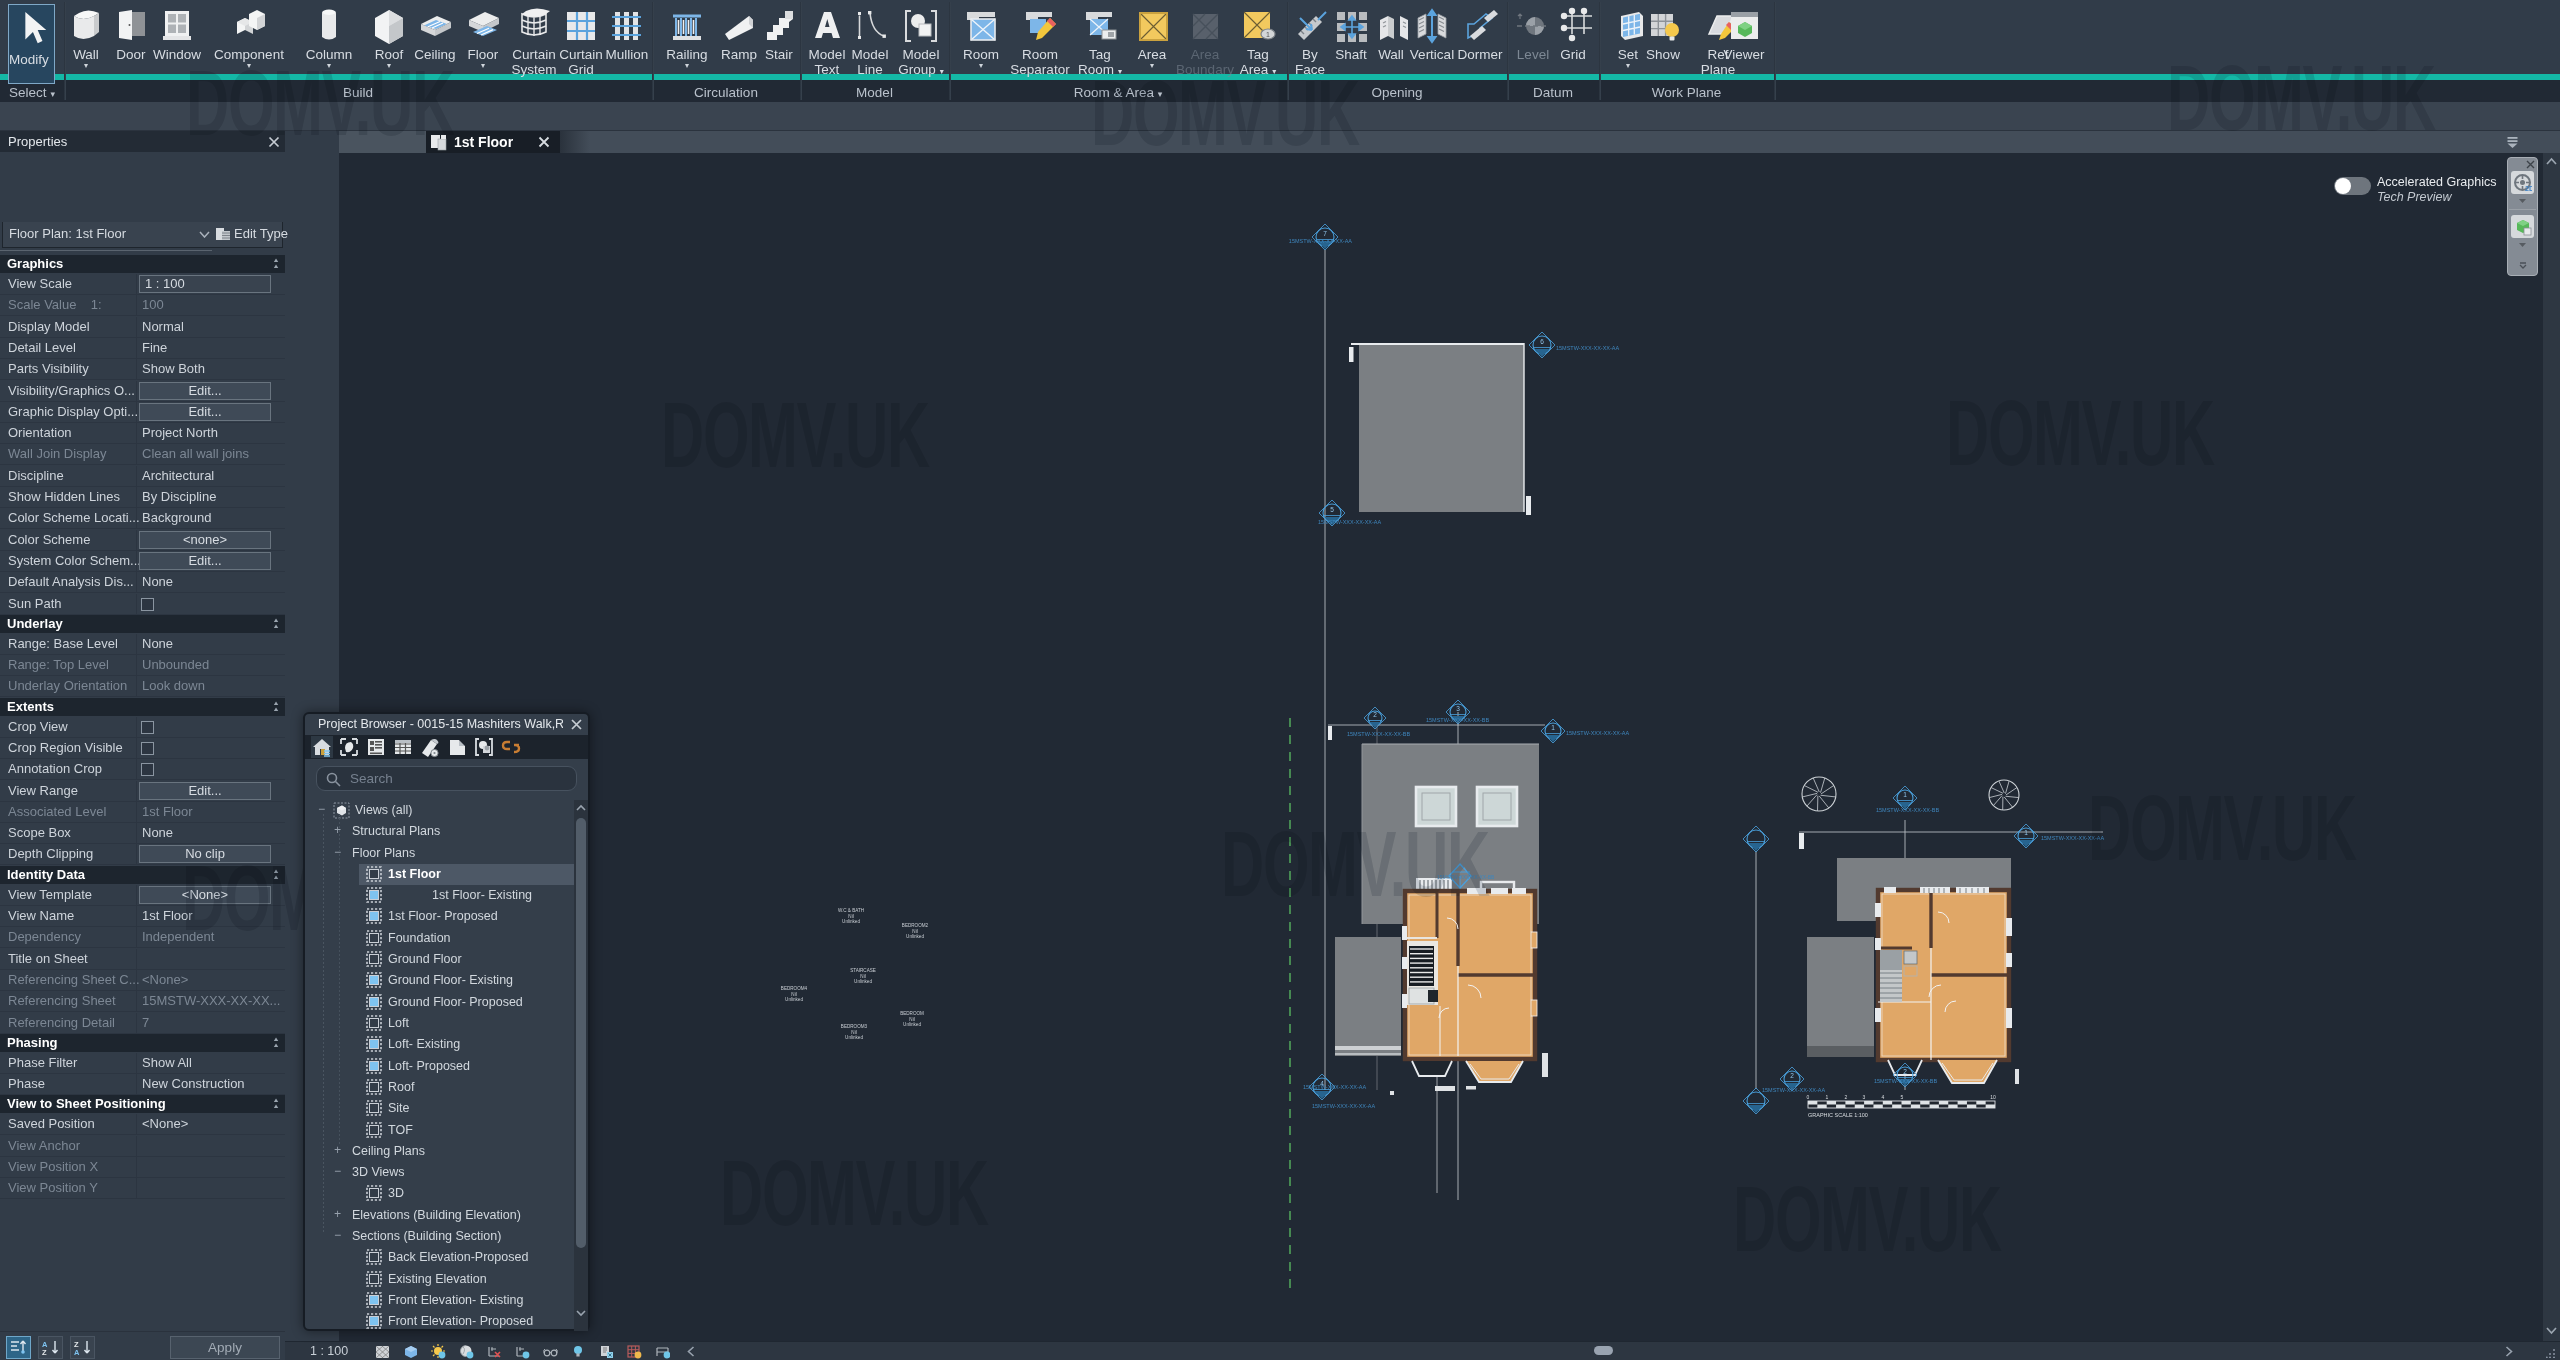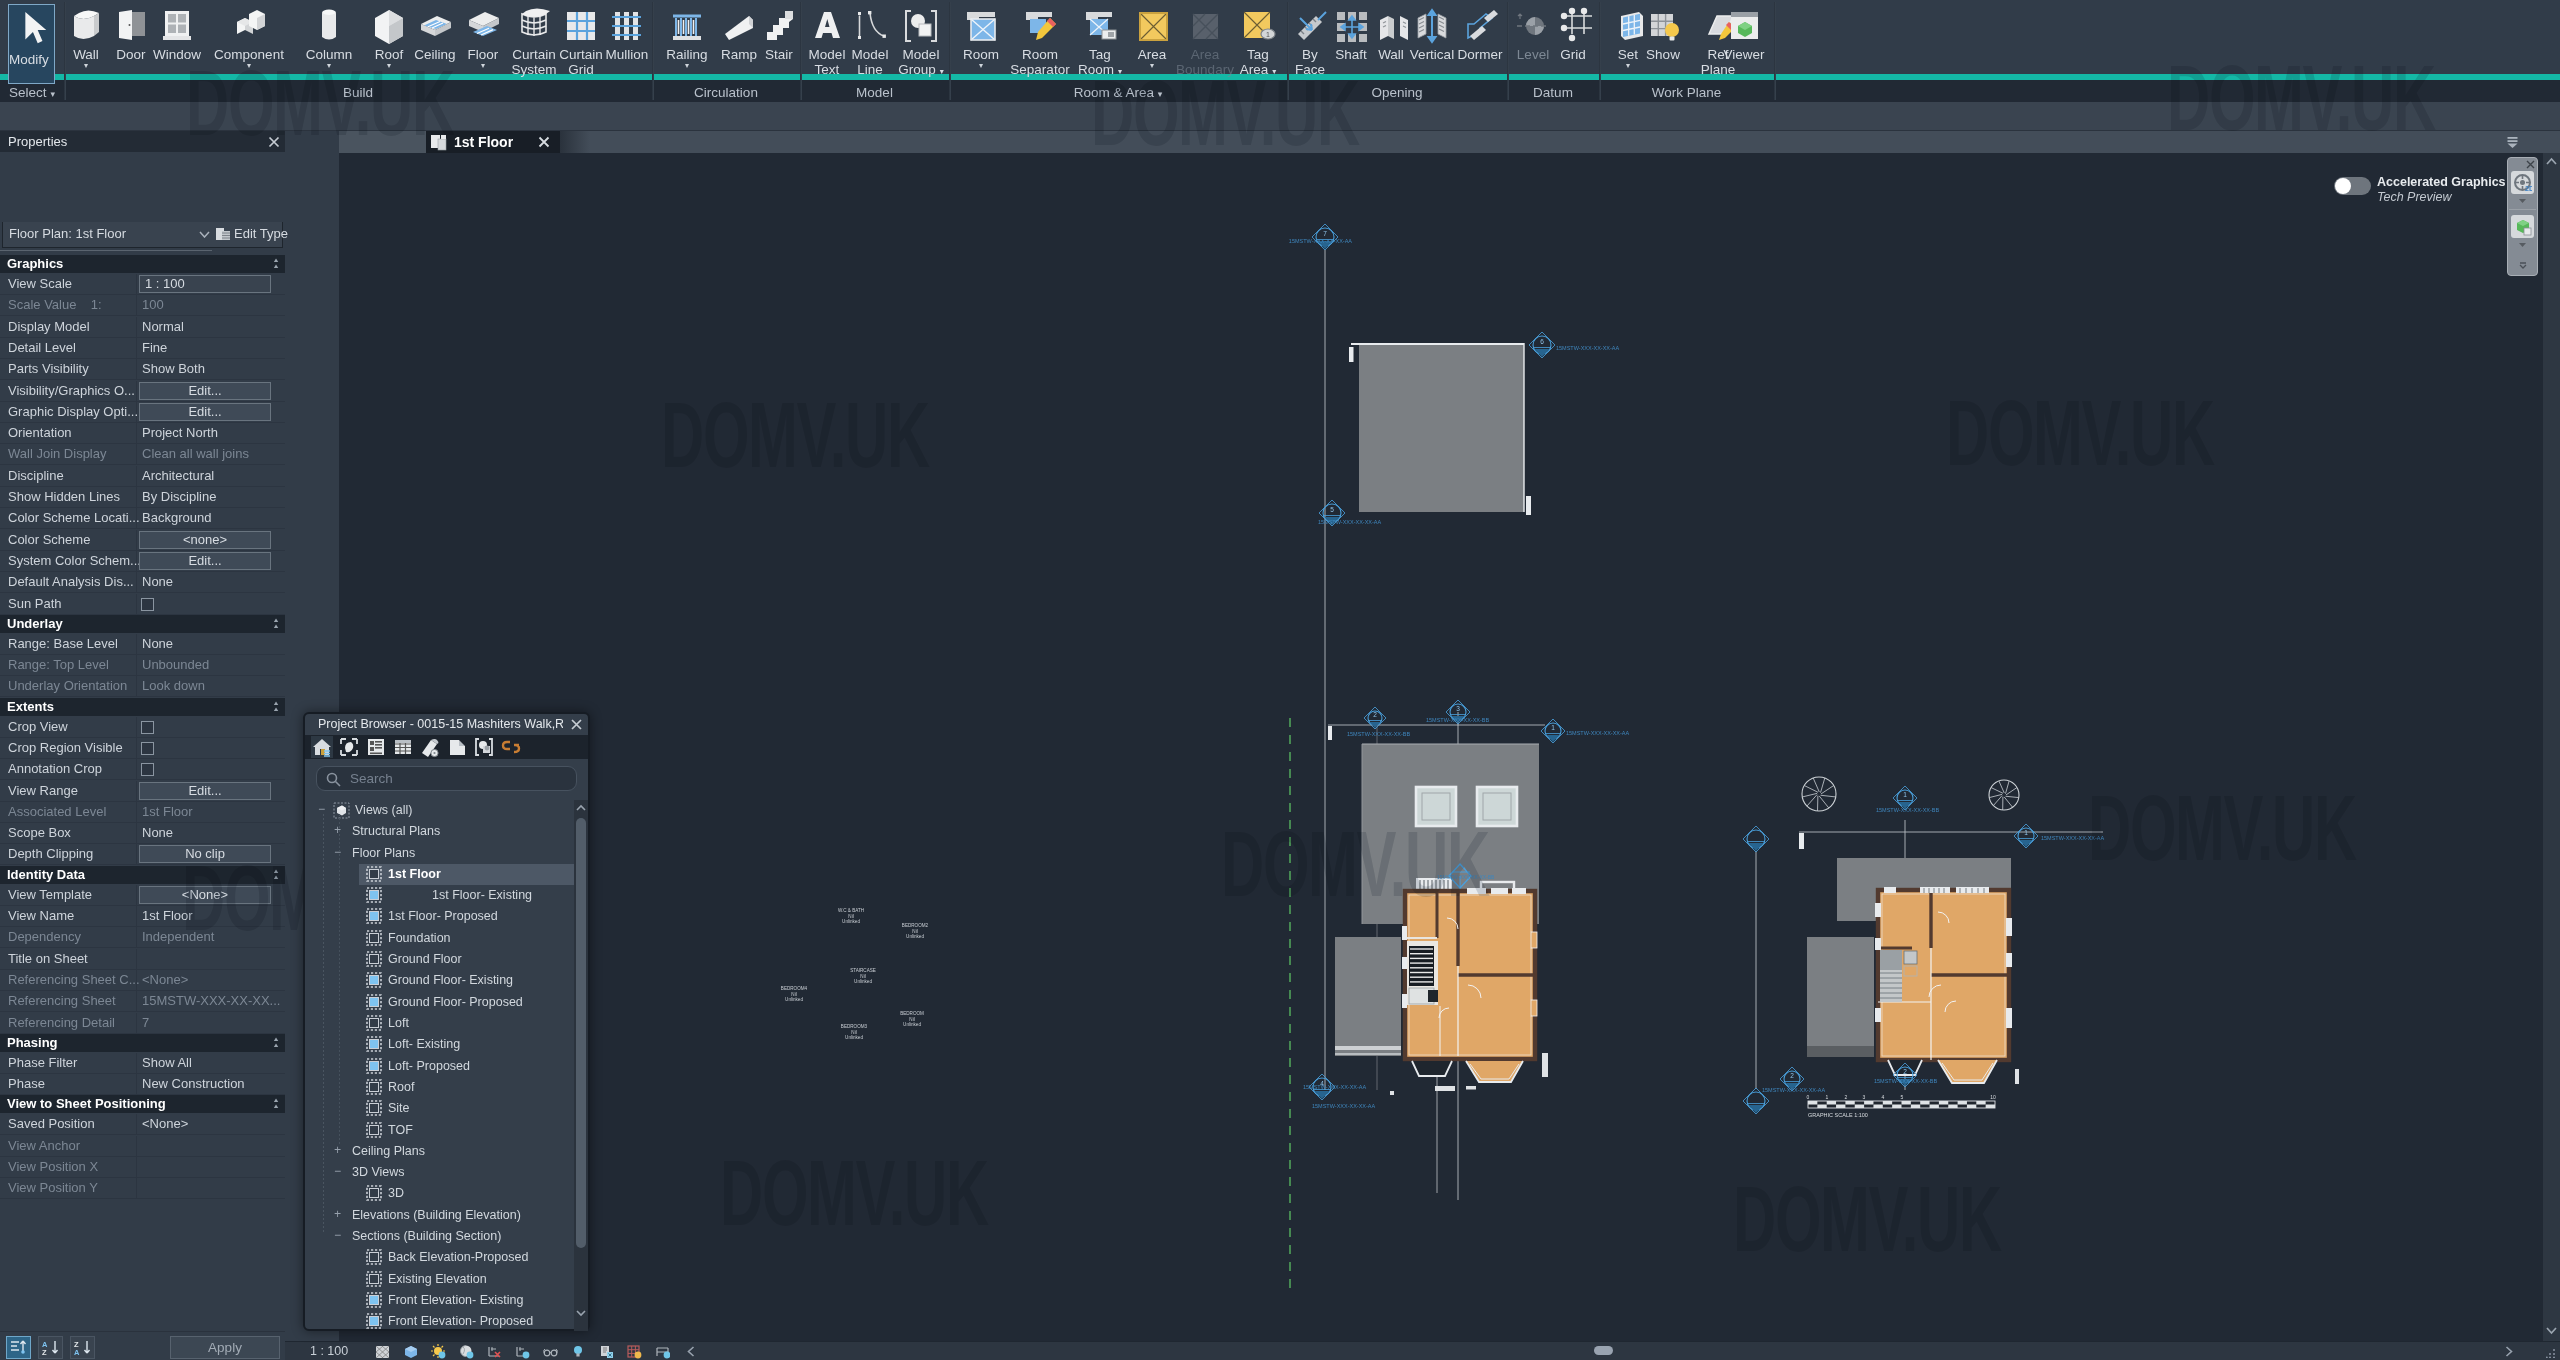--- a/index.html
+++ b/index.html
@@ -769,21 +769,21 @@
       <rect x="1948.25" y="1104.5" width="9.35" height="3.5" fill="#dfe3e6"></rect>
       <rect x="1957.6" y="1101" width="9.35" height="3.5" fill="#dfe3e6"></rect>
       <rect x="1966.95" y="1104.5" width="9.35" height="3.5" fill="#dfe3e6"></rect>
       <rect x="1976.3" y="1101" width="9.35" height="3.5" fill="#dfe3e6"></rect>
       <rect x="1985.65" y="1104.5" width="9.35" height="3.5" fill="#dfe3e6"></rect>
       <text x="1808" y="1117" font-size="5.5" fill="#d8dce0" text-anchor="start" font-family="Liberation Sans">GRAPHIC SCALE 1:100</text>
     </svg>
 <div class="abs" style="left:2049px;top:24px;width:37px;height:18px;background:#6e757d;border-radius:9px">
       <div class="abs" style="left:1px;top:1px;width:16px;height:16px;background:#fff;border-radius:8px"></div>
     </div>
-<div class="abs" style="left:2092px;top:22px;color:#e8ebee;font-size:12.5px;font-weight:bold">Accelerated Graphics</div>
+<div class="abs" style="left:2092px;top:22px;color:#e8ebee;font-size:12.5px;font-weight:normal">Accelerated Graphics</div>
 <div class="abs" style="left:2092px;top:37px;color:#c3c9d0;font-size:12.5px;font-style:italic">Tech Preview</div>
 <div class="abs" style="left:2258px;top:0;width:17px;height:1188px;background:#2e3742"></div>
 <svg class="abs" style="left:2261px;top:4px" width="11" height="9" viewBox="0 0 11 9">
       <path d="M1 7 L5.5 2 L10 7" stroke="#9aa4af" stroke-width="1.7" fill="none"></path>
     </svg>
 <svg class="abs" style="left:2261px;top:1173px" width="11" height="9" viewBox="0 0 11 9">
       <path d="M1 2 L5.5 7 L10 2" stroke="#9aa4af" stroke-width="1.7" fill="none"></path>
     </svg>
 <div class="abs" style="left:2222px;top:4px;width:31px;height:119px;background:#848b94;border:1px solid #a8aeb5;border-radius:4px"></div>
 <svg class="abs" style="left:2241px;top:7px" width="9" height="9" viewBox="0 0 9 9">

